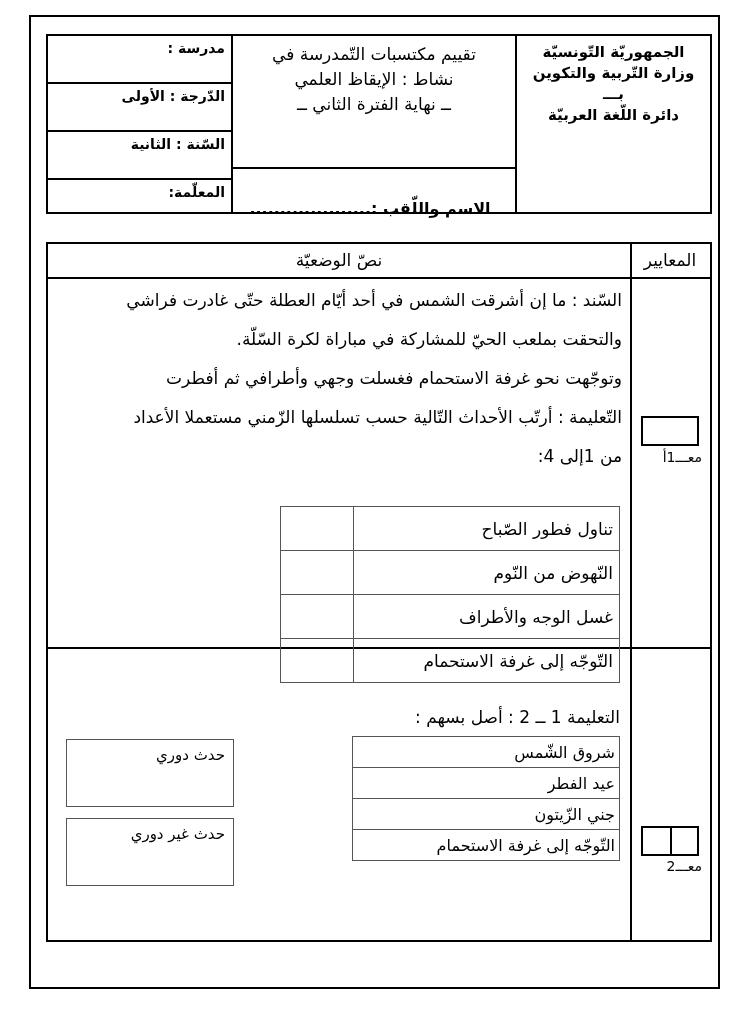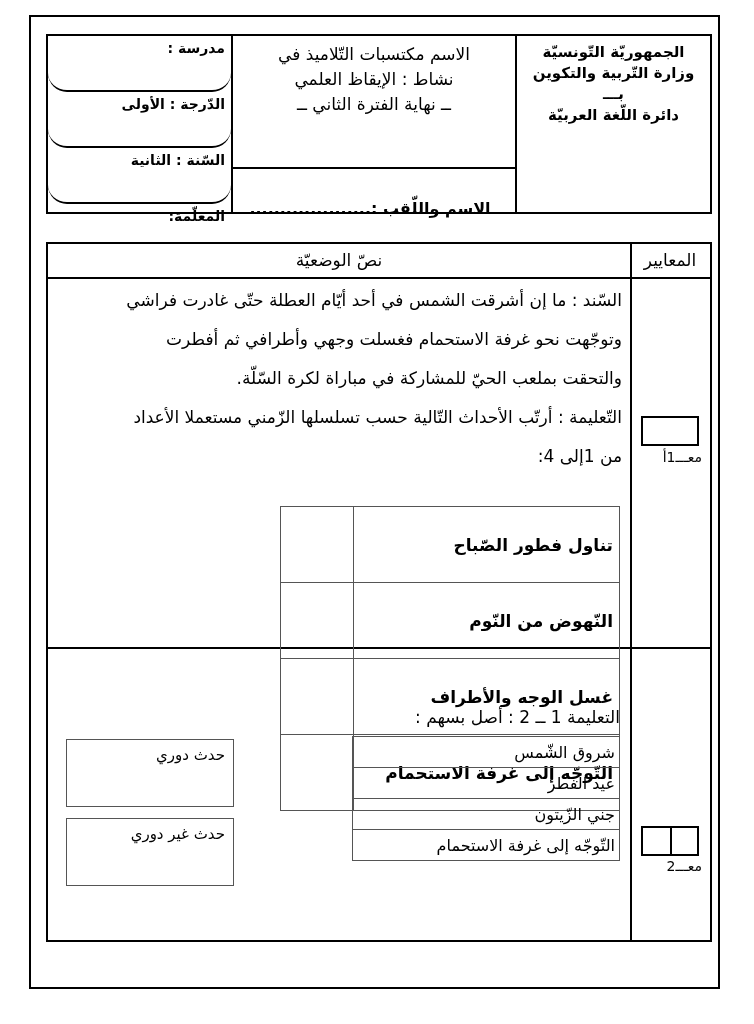--- a/index.html
+++ b/index.html
@@ -6,37 +6,37 @@
     body { width: 754px; height: 1024px; position: relative; font-family: "DejaVu Sans", sans-serif; color: #000; overflow: hidden; }
     .page-frame { position: absolute; left: 29px; top: 15px; width: 691px; height: 974px; border: 2px solid #000; box-sizing: border-box; }
 
     
     .header { position: absolute; left: 46px; top: 34px; width: 666px; height: 180px; border: 2px solid #000; box-sizing: border-box; }
     .header .col-right { position: absolute; right: 0; top: 0; width: 195px; height: 100%; border-left: 2px solid #000; box-sizing: border-box; text-align: center; font-weight: bold; font-size: 15px; line-height: 21px; padding-top: 6px; direction: rtl; }
     .header .col-mid { position: absolute; right: 195px; top: 0; width: 284px; height: 100%; border-left: 2px solid #000; box-sizing: border-box; }
     .header .col-mid .mid-top { height: 133px; border-bottom: 2px solid #000; box-sizing: border-box; direction: rtl; text-align: center; font-size: 17px; line-height: 25px; padding-top: 6px; }
     .header .col-mid .mid-bottom { height: 43px; direction: rtl; text-align: center; padding-right: 8px; font-size: 16px; font-weight: bold; line-height: 40px; margin-top: 20px; }
     .header .col-left { position: absolute; left: 0; top: 0; width: 183px; height: 100%; }
-    .header .col-left .cell { height: 56px; border-bottom: 2px solid #000; box-sizing: border-box; direction: rtl; text-align: right; padding-right: 6px; font-weight: bold; font-size: 14px; line-height: 24px; border-radius: 19px; }
+    .header .col-left .cell { height: 48px; border-bottom: 2px solid #000; box-sizing: border-box; direction: rtl; text-align: right; padding-right: 6px; font-weight: bold; font-size: 14px; line-height: 24px; }
     .header .col-left .cell:last-child { border-bottom: none; }
 
     
     .main { position: absolute; left: 46px; top: 242px; width: 666px; height: 700px; border: 2px solid #000; box-sizing: border-box; }
     .main .crit-col { position: absolute; right: 0; top: 0; width: 80px; height: 100%; border-left: 2px solid #000; box-sizing: border-box; }
     .main .head-row { position: absolute; left: 0; top: 0; width: 100%; height: 35px; border-bottom: 2px solid #000; box-sizing: border-box; }
     .main .head-title { position: absolute; left: 0; right: 80px; top: 0; height: 33px; text-align: center; direction: rtl; font-size: 17px; line-height: 33px; }
     .main .head-crit { position: absolute; right: 0; width: 80px; top: 0; height: 33px; text-align: center; direction: rtl; font-size: 17px; line-height: 33px; }
     .main .section1 { position: absolute; left: 0; top: 35px; width: 100%; height: 370px; border-bottom: 2px solid #000; box-sizing: border-box; }
     .main .section2 { position: absolute; left: 0; top: 459px; width: 100%; height: 237px; }
 
     .passage { position: absolute; right: 88px; left: 6px; top: 2px; direction: rtl; text-align: justify; font-size: 17px; line-height: 39px; }
     .passage p { margin: 0; }
 
     .order-table { position: absolute; right: 90px; top: 227px; width: 340px; border-collapse: collapse; direction: rtl; }
-    .order-table td { border: 1px solid #555; height: 43px; font-size: 17px; padding: 16px 6px; vertical-align: middle; font-weight: bold; }
+    .order-table td { border: 1px solid #555; height: 43px; font-size: 17px; padding: 0 6px; vertical-align: middle; }
     .order-table td.num { width: 60px; }
 
     .crit-box { position: absolute; right: 11px; width: 58px; height: 30px; border: 2px solid #000; box-sizing: border-box; }
     .crit-box.split::after { content: ""; position: absolute; left: 50%; top: 0; height: 100%; border-left: 2px solid #000; }
     .crit-label { position: absolute; right: 8px; font-size: 14px; direction: rtl; }
 
     .instr2 { position: absolute; right: 90px; top: 4px; direction: rtl; font-size: 17px; }
     .match-table { position: absolute; right: 90px; top: 33px; width: 268px; border-collapse: collapse; direction: rtl; }
     .match-table td { border: 1px solid #555; height: 30px; font-size: 16px; padding: 0 4px; text-align: right; }
 
@@ -49,21 +49,21 @@
 
 <div class="header">
   <div class="col-right">
     <div>الجمهوريّة التّونسيّة</div>
     <div>وزارة التّربية والتكوين</div>
     <div>بـــ</div>
     <div>دائرة اللّغة العربيّة</div>
   </div>
   <div class="col-mid">
     <div class="mid-top">
-      <div>الاسم مكتسبات التّلاميذ في</div>
+      <div>تقييم مكتسبات التّمدرسة في</div>
       <div>نشاط :    الإيقاظ العلمي</div>
       <div>ــ نهاية الفترة الثاني ــ</div>
     </div>
     <div class="mid-bottom">الاسم واللّقب :....................</div>
   </div>
   <div class="col-left">
     <div class="cell">مدرسة :</div>
     <div class="cell">الدّرجة : الأولى</div>
     <div class="cell">السّنة : الثانية</div>
     <div class="cell">المعلّمة:</div>
@@ -73,22 +73,22 @@
 <div class="main">
   <div class="crit-col"></div>
   <div class="head-row">
     <div class="head-title">نصّ الوضعيّة</div>
     <div class="head-crit">المعايير</div>
   </div>
 
   <div class="section1">
     <div class="passage">
       <p>السّند : ما إن أشرقت الشمس في أحد أيّام العطلة حتّى غادرت فراشي</p>
+      <p>والتحقت بملعب الحيّ للمشاركة في مباراة لكرة السّلّة.</p>
       <p>وتوجّهت نحو غرفة الاستحمام فغسلت وجهي وأطرافي ثم أفطرت</p>
-      <p>والتحقت بملعب الحيّ للمشاركة في مباراة لكرة السّلّة.</p>
       <p>التّعليمة : أرتّب الأحداث التّالية حسب تسلسلها الزّمني مستعملا الأعداد</p>
       <p>من 1إلى 4:</p>
     </div>
     <table class="order-table">
       <tbody>
           <tr>
             <td>تناول فطور الصّباح</td>
             <td class="num"></td>
           </tr>
       <tr>

